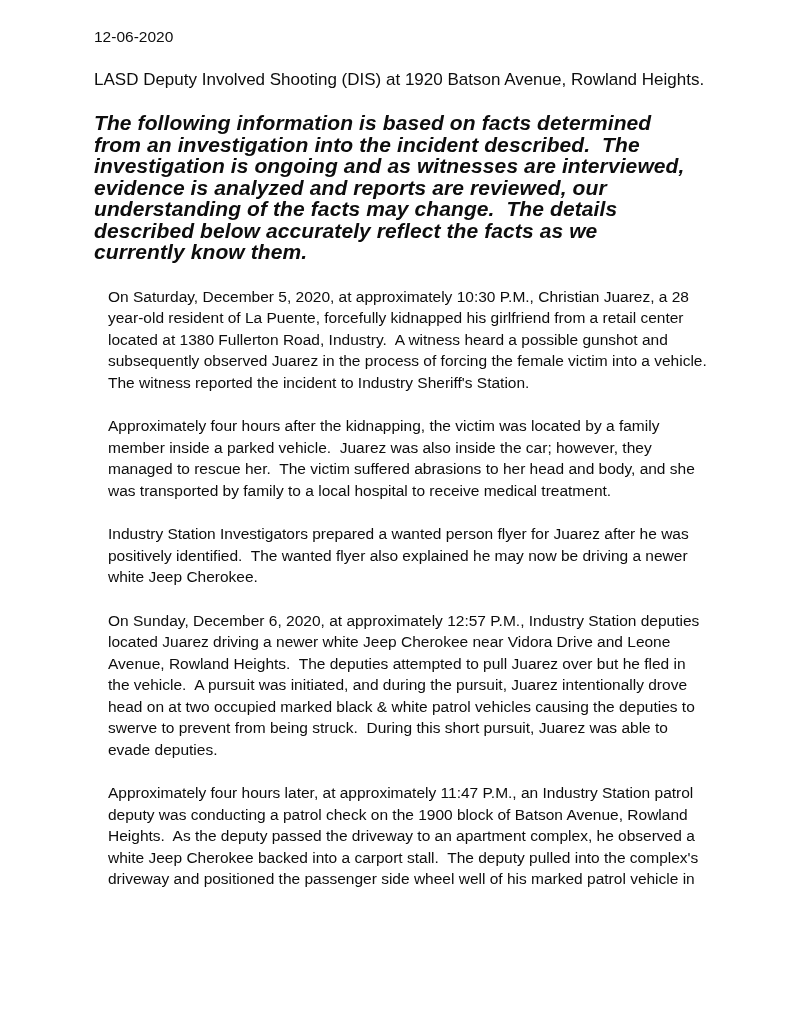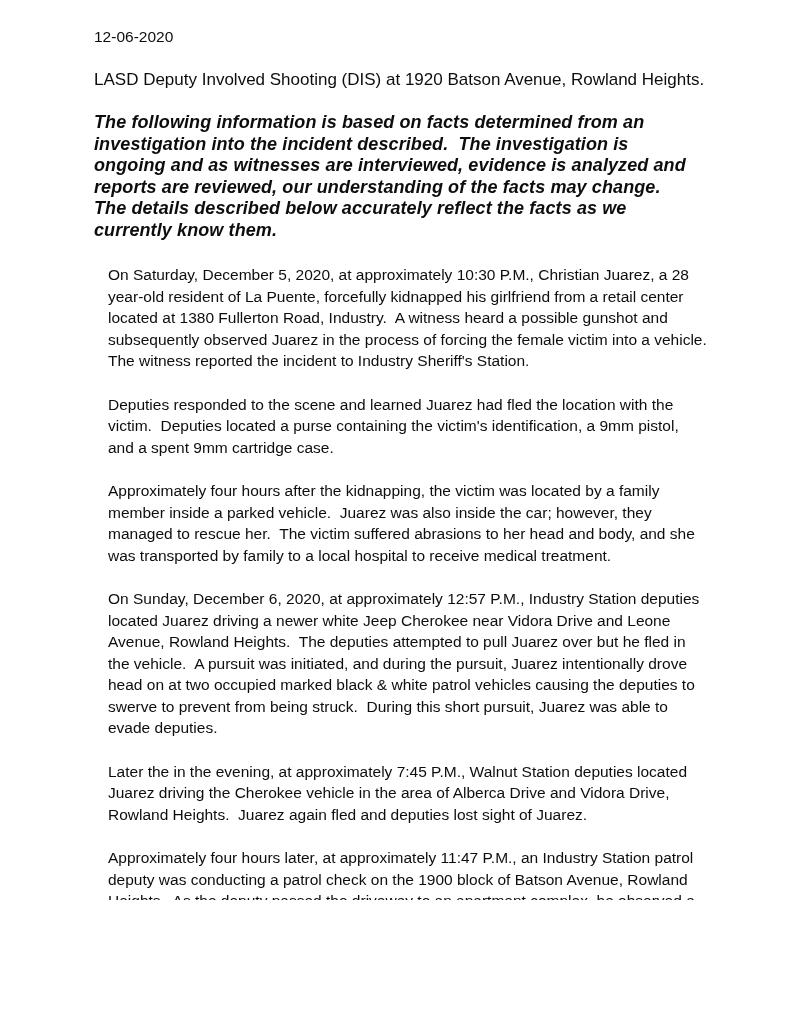--- a/index.html
+++ b/index.html
@@ -29,21 +29,21 @@
     white-space: pre-wrap;
   }
   .doc-title {
     font-size: 17px;
     font-weight: normal;
     line-height: 21px;
     margin: 0 0 22px 0;
     white-space: pre-wrap;
   }
   .doc-disclaimer {
-    font-size: 18px;
+    font-size: 21px;
     font-weight: bold;
     font-style: italic;
     line-height: 21.5px;
     margin: 0 16px 23px 0;
     white-space: pre-wrap;
     letter-spacing: 0.1px;
   }
   .doc-paragraph {
     font-size: 15.5px;
     line-height: 21.5px;
@@ -62,20 +62,19 @@
 </style>
 </head>
 <body>
 
 <div class="page">
   <div class="content">
     <p class="doc-date">12-06-2020</p>
     <p class="doc-title">LASD Deputy Involved Shooting (DIS) at 1920 Batson Avenue, Rowland Heights.</p>
     <p class="doc-disclaimer">The following information is based on facts determined from an investigation into the incident described.  The investigation is ongoing and as witnesses are interviewed, evidence is analyzed and reports are reviewed, our understanding of the facts may change.  The details described below accurately reflect the facts as we currently know them.</p>
     <p class="doc-paragraph">On Saturday, December 5, 2020, at approximately 10:30 P.M., Christian Juarez, a 28 year-old resident of La Puente, forcefully kidnapped his girlfriend from a retail center located at 1380 Fullerton Road, Industry.  A witness heard a possible gunshot and subsequently observed Juarez in the process of forcing the female victim into a vehicle. The witness reported the incident to Industry Sheriff's Station.</p>
-    <p class="doc-paragraph">Deputies responded to the scene and learned Juarez had fled the location with the victim.  Deputies located a purse containing the victim's identification, a 9mm pistol, and a spent 9mm cartridge case.</p>
     <p class="doc-paragraph">Approximately four hours after the kidnapping, the victim was located by a family member inside a parked vehicle.  Juarez was also inside the car; however, they managed to rescue her.  The victim suffered abrasions to her head and body, and she was transported by family to a local hospital to receive medical treatment.</p>
+    <p class="doc-paragraph">Industry Station Investigators prepared a wanted person flyer for Juarez after he was positively identified.  The wanted flyer also explained he may now be driving a newer white Jeep Cherokee.</p>
     <p class="doc-paragraph">On Sunday, December 6, 2020, at approximately 12:57 P.M., Industry Station deputies located Juarez driving a newer white Jeep Cherokee near Vidora Drive and Leone Avenue, Rowland Heights.  The deputies attempted to pull Juarez over but he fled in the vehicle.  A pursuit was initiated, and during the pursuit, Juarez intentionally drove head on at two occupied marked black &amp; white patrol vehicles causing the deputies to swerve to prevent from being struck.  During this short pursuit, Juarez was able to evade deputies.</p>
-    <p class="doc-paragraph">Later the in the evening, at approximately 7:45 P.M., Walnut Station deputies located Juarez driving the Cherokee vehicle in the area of Alberca Drive and Vidora Drive, Rowland Heights.  Juarez again fled and deputies lost sight of Juarez.</p>
     <p class="doc-paragraph">Approximately four hours later, at approximately 11:47 P.M., an Industry Station patrol deputy was conducting a patrol check on the 1900 block of Batson Avenue, Rowland Heights.  As the deputy passed the driveway to an apartment complex, he observed a white Jeep Cherokee backed into a carport stall.  The deputy pulled into the complex's driveway and positioned the passenger side wheel well of his marked patrol vehicle in</p>
   </div>
   <div class="page-number">1</div>
 </div>
 
 </body></html>

